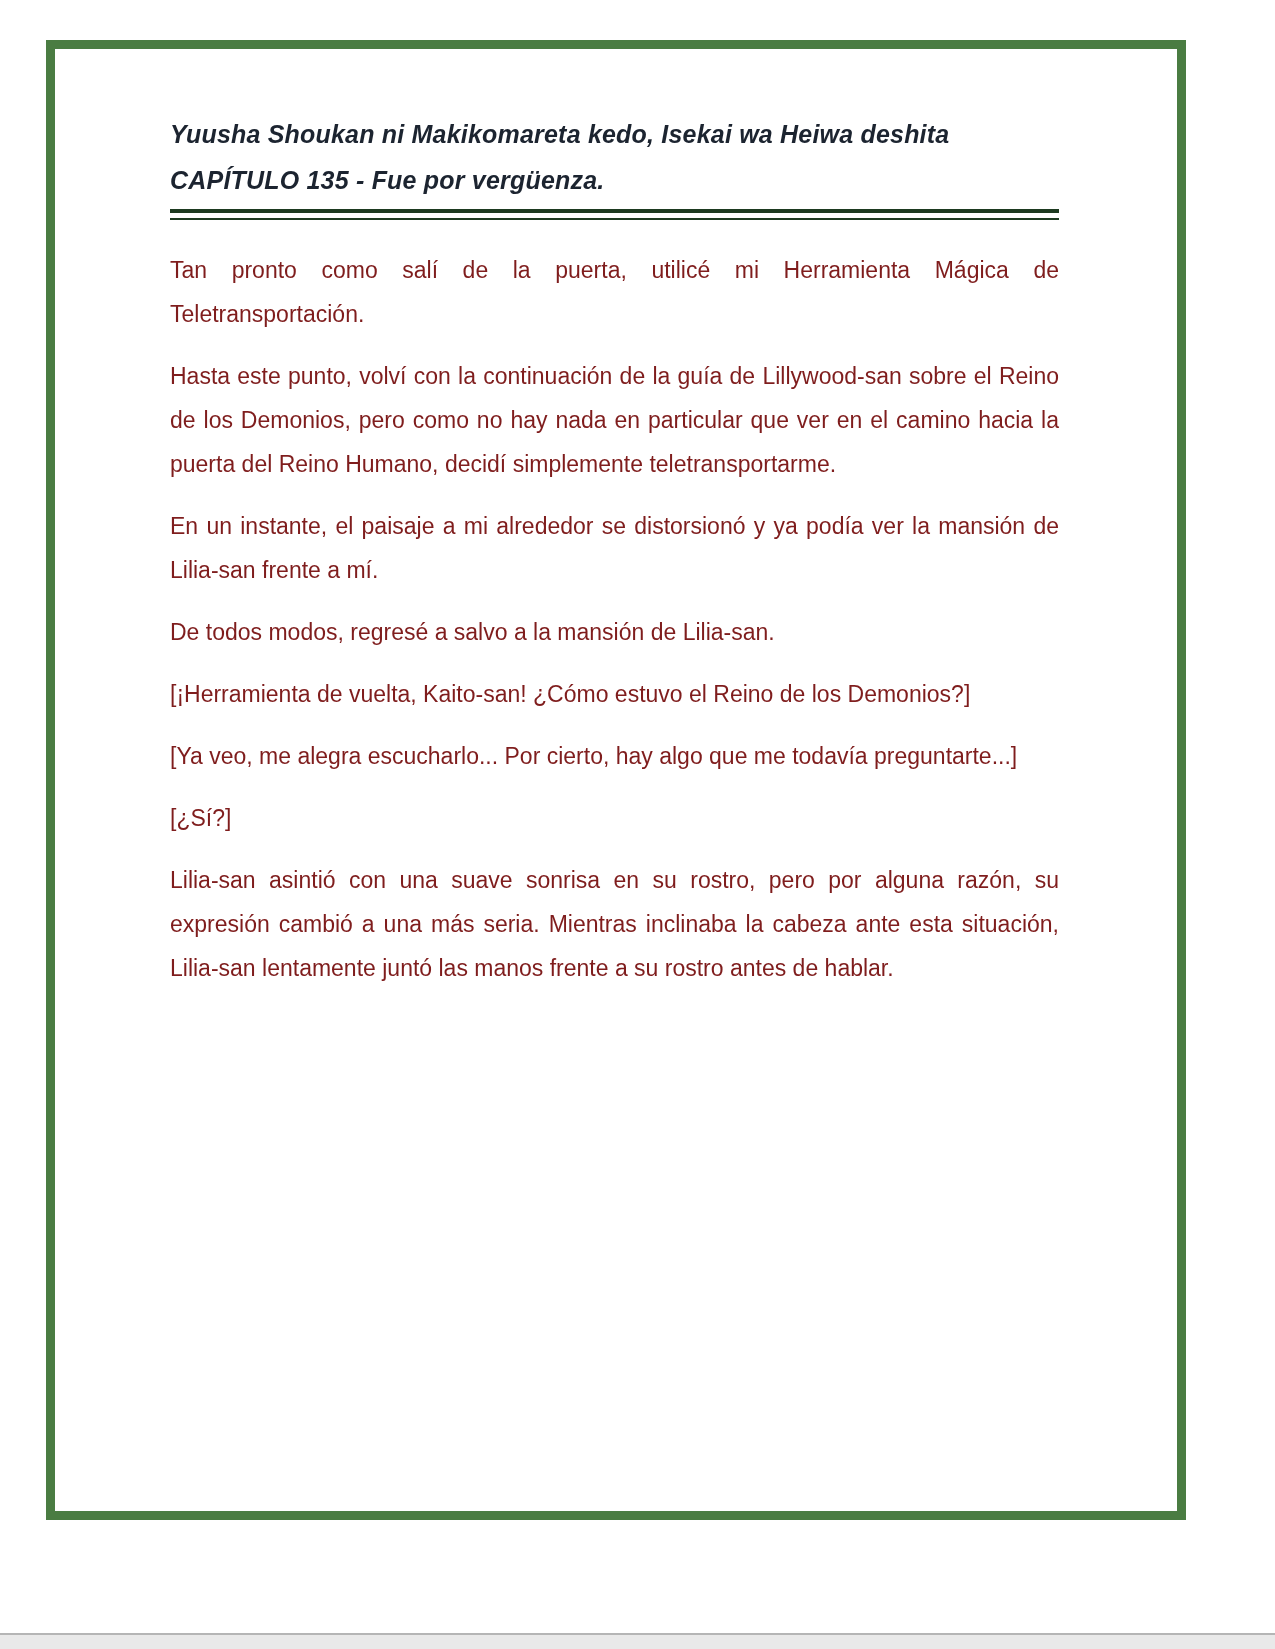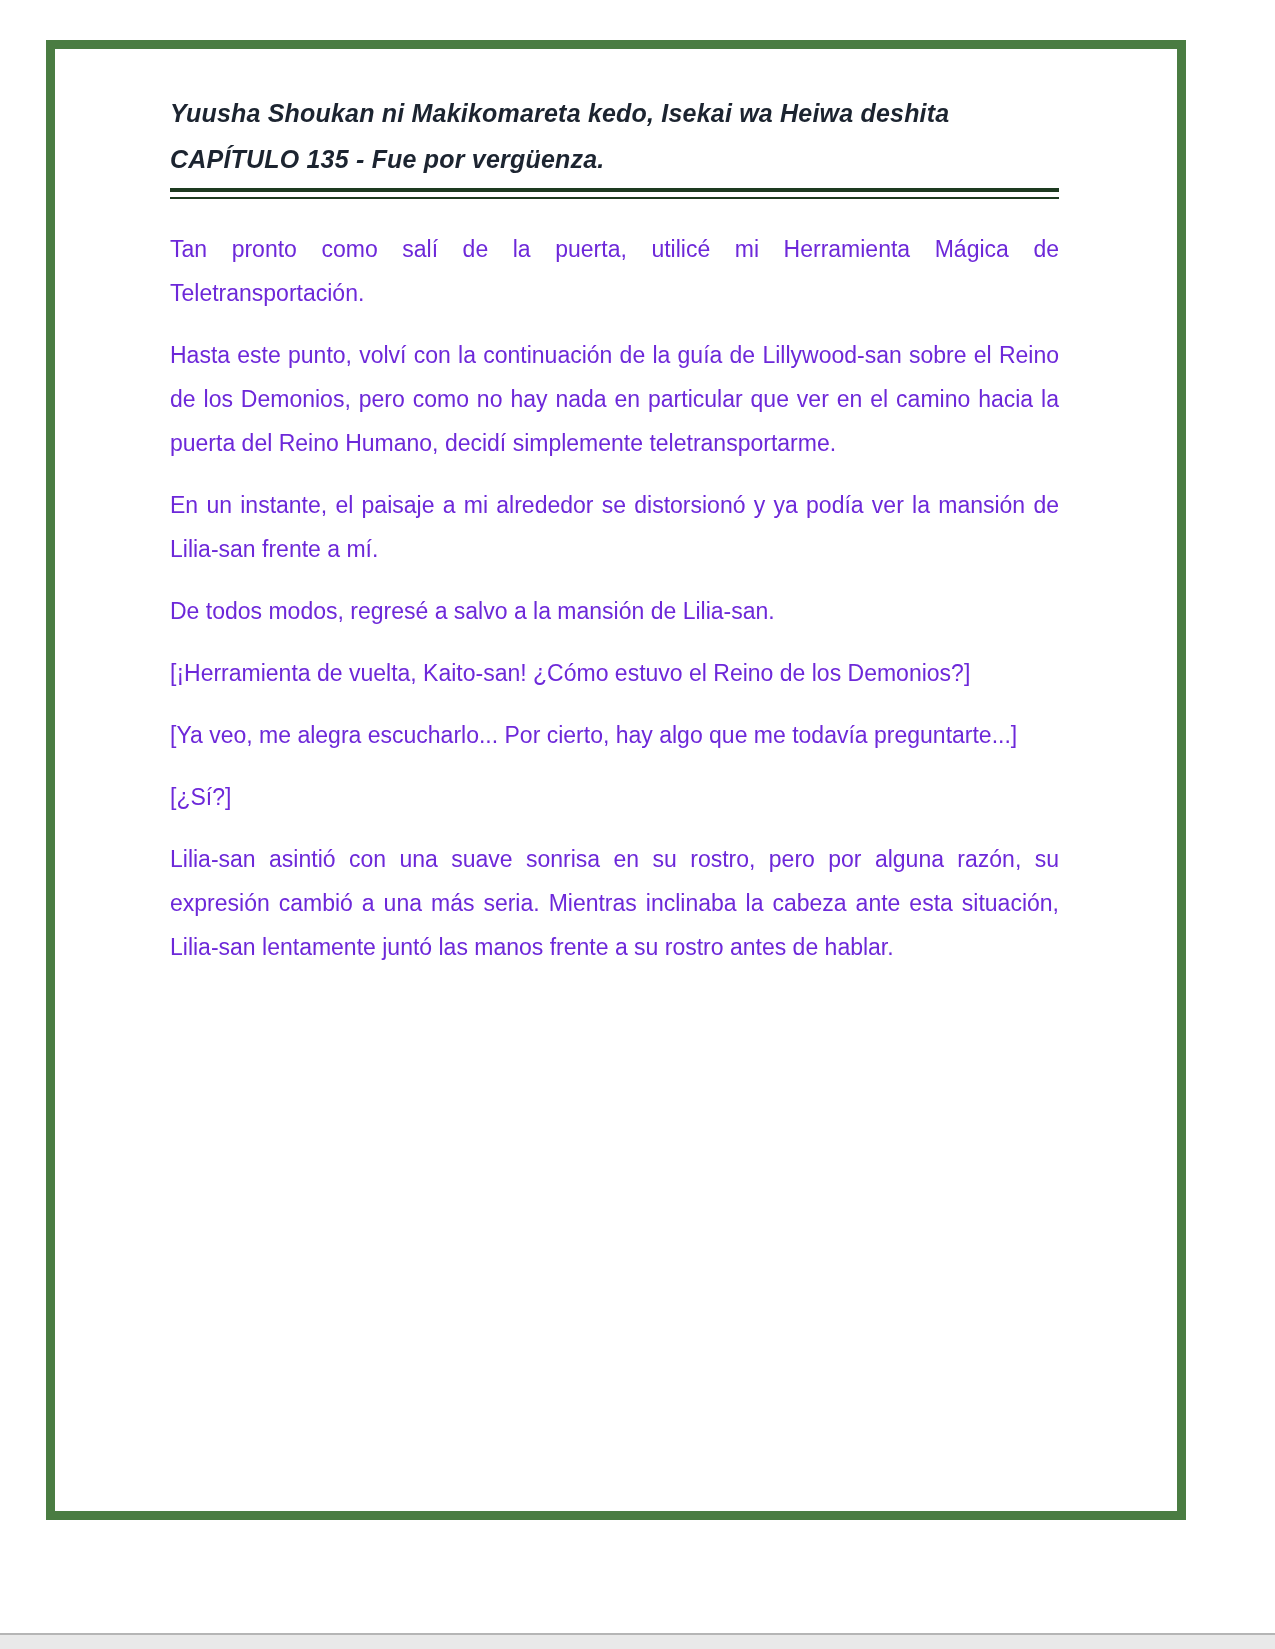--- a/index.html
+++ b/index.html
@@ -24,21 +24,21 @@
     border: 9px solid #4a7c42;
     background: #ffffff;
     box-sizing: content-box;
   }
   .content {
     position: absolute;
     left: 0;
     top: 0;
     right: 0;
     bottom: 0;
-    padding: 41px 118px 40px 115px;
+    padding: 62px 118px 40px 115px;
     box-sizing: border-box;
   }
   .title-block {
     margin: 0 0 6px 0;
   }
   .title-line {
     font-family: "Liberation Sans", sans-serif;
     font-weight: bold;
     font-style: italic;
     font-size: 25px;
@@ -52,21 +52,21 @@
     border-top: 4px solid #1d3a20;
     border-bottom: 2px solid #1d3a20;
     margin: 6px 0 0 0;
   }
   .body-text {
     margin-top: 28px;
   }
   .para {
     font-size: 23px;
     line-height: 44px;
-    color: #6d28d9;
+    color: #7f1d1d;
     text-align: justify;
     margin: 0 0 18px 0;
   }
   .page-edge {
     position: absolute;
     left: 0;
     bottom: 0;
     width: 100%;
     height: 14px;
     background: #e9e9e9;

